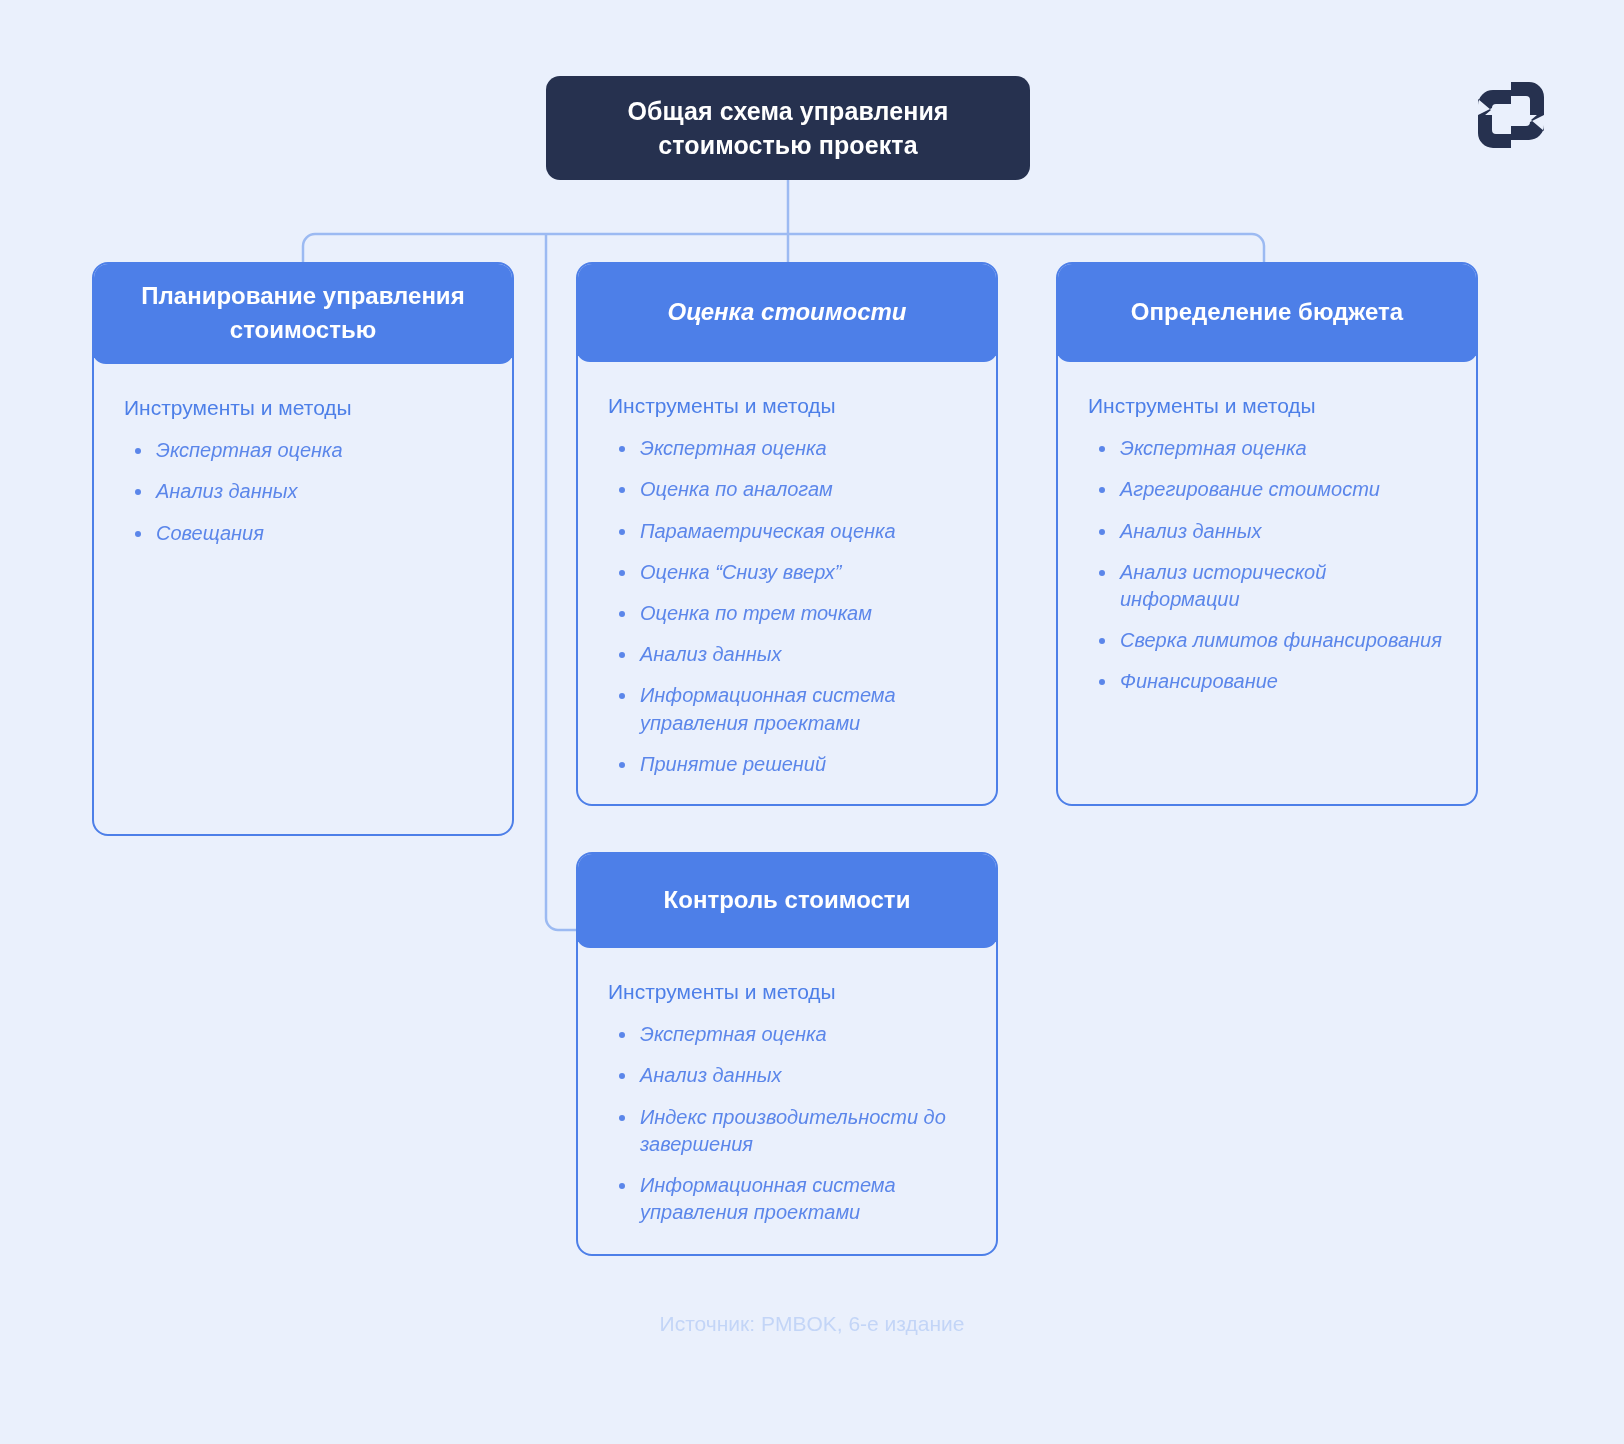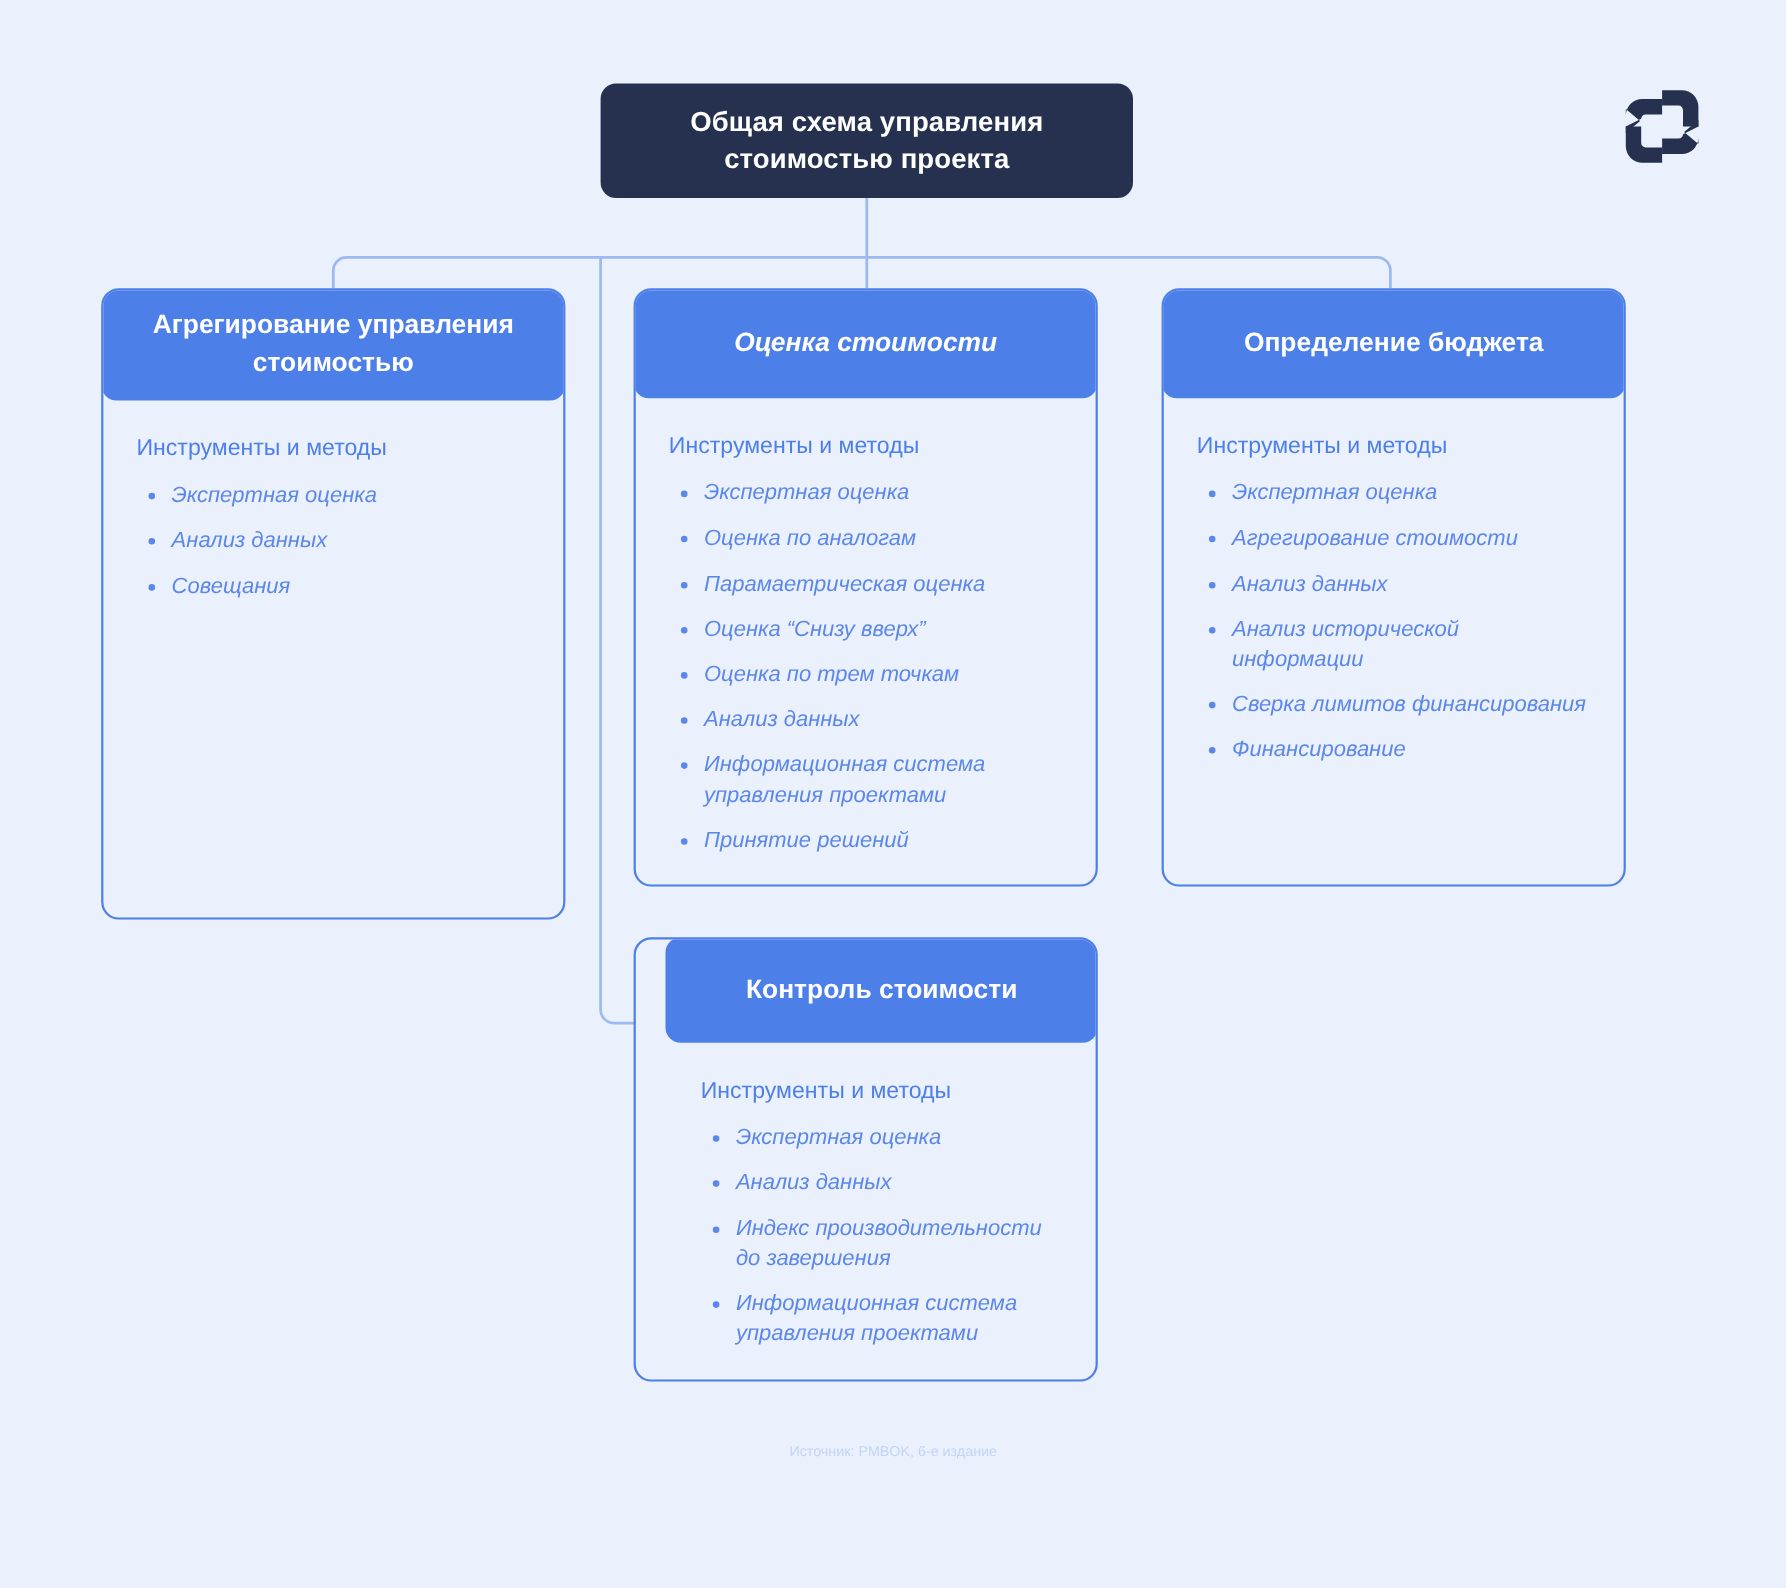--- a/index.html
+++ b/index.html
@@ -104,31 +104,31 @@
   
   #card-plan{ left:92px; top:262px; width:422px; height:574px; }
   #card-plan  .card-header{ height:102px; }
 
   #card-estimate{ left:576px; top:262px; width:422px; height:544px; }
   #card-estimate .card-header{ height:100px;font-style:italic; }
 
   #card-budget{ left:1056px; top:262px; width:422px; height:544px; }
   #card-budget .card-header{ height:100px; }
 
-  #card-control{ left:576px; top:852px; width:422px; height:404px;padding-left:29px; }
+  #card-control{ left:576px; top:852px; width:422px; height:404px; }
   #card-control .card-header{ height:96px; }
 
   
   .source-note{
     position:absolute;
     left:0;top:1312px;
     width:1624px;
     text-align:center;
     color:#c3d5f7;
-    font-size:13px;
+    font-size:21px;
   }
 </style>
 </head>
 <body>
 
 <div class="logo">
   <svg viewBox="0 0 74 74" width="74" height="74" aria-hidden="true">
 
     <path d="M37 4 h18 a15 15 0 0 1 15 15 v18 h-14 v-15 a4 4 0 0 0 -4 -4 h-15 z" fill="#26314f"></path>
     <path d="M70 37 v-6 l-13 11 13 11 v-6 a15 15 0 0 1 -15 15 h-18 v-14 h15 a4 4 0 0 0 4 -4 z" fill="#26314f"></path>
@@ -150,21 +150,21 @@
     <path d="M303 262 V246 a12 12 0 0 1 12 -12 H1252 a12 12 0 0 1 12 12 V262"></path>
 
     <path d="M788 234 V262"></path>
 
     <path d="M546 234 V918 a12 12 0 0 0 12 12 H578"></path>
   </g>
 </svg>
 
 <div class="card" id="card-plan">
   <div class="card-header">
-    <div class="card-header-title">Агрегирование управления стоимостью</div>
+    <div class="card-header-title">Планирование управления стоимостью</div>
   </div>
   <div class="card-body">
     <div class="section-label">Инструменты и методы</div>
     <ul class="card-list">
       <li>Экспертная оценка</li>
       <li>Анализ данных</li>
       <li>Совещания</li>
     </ul>
   </div>
 </div>

